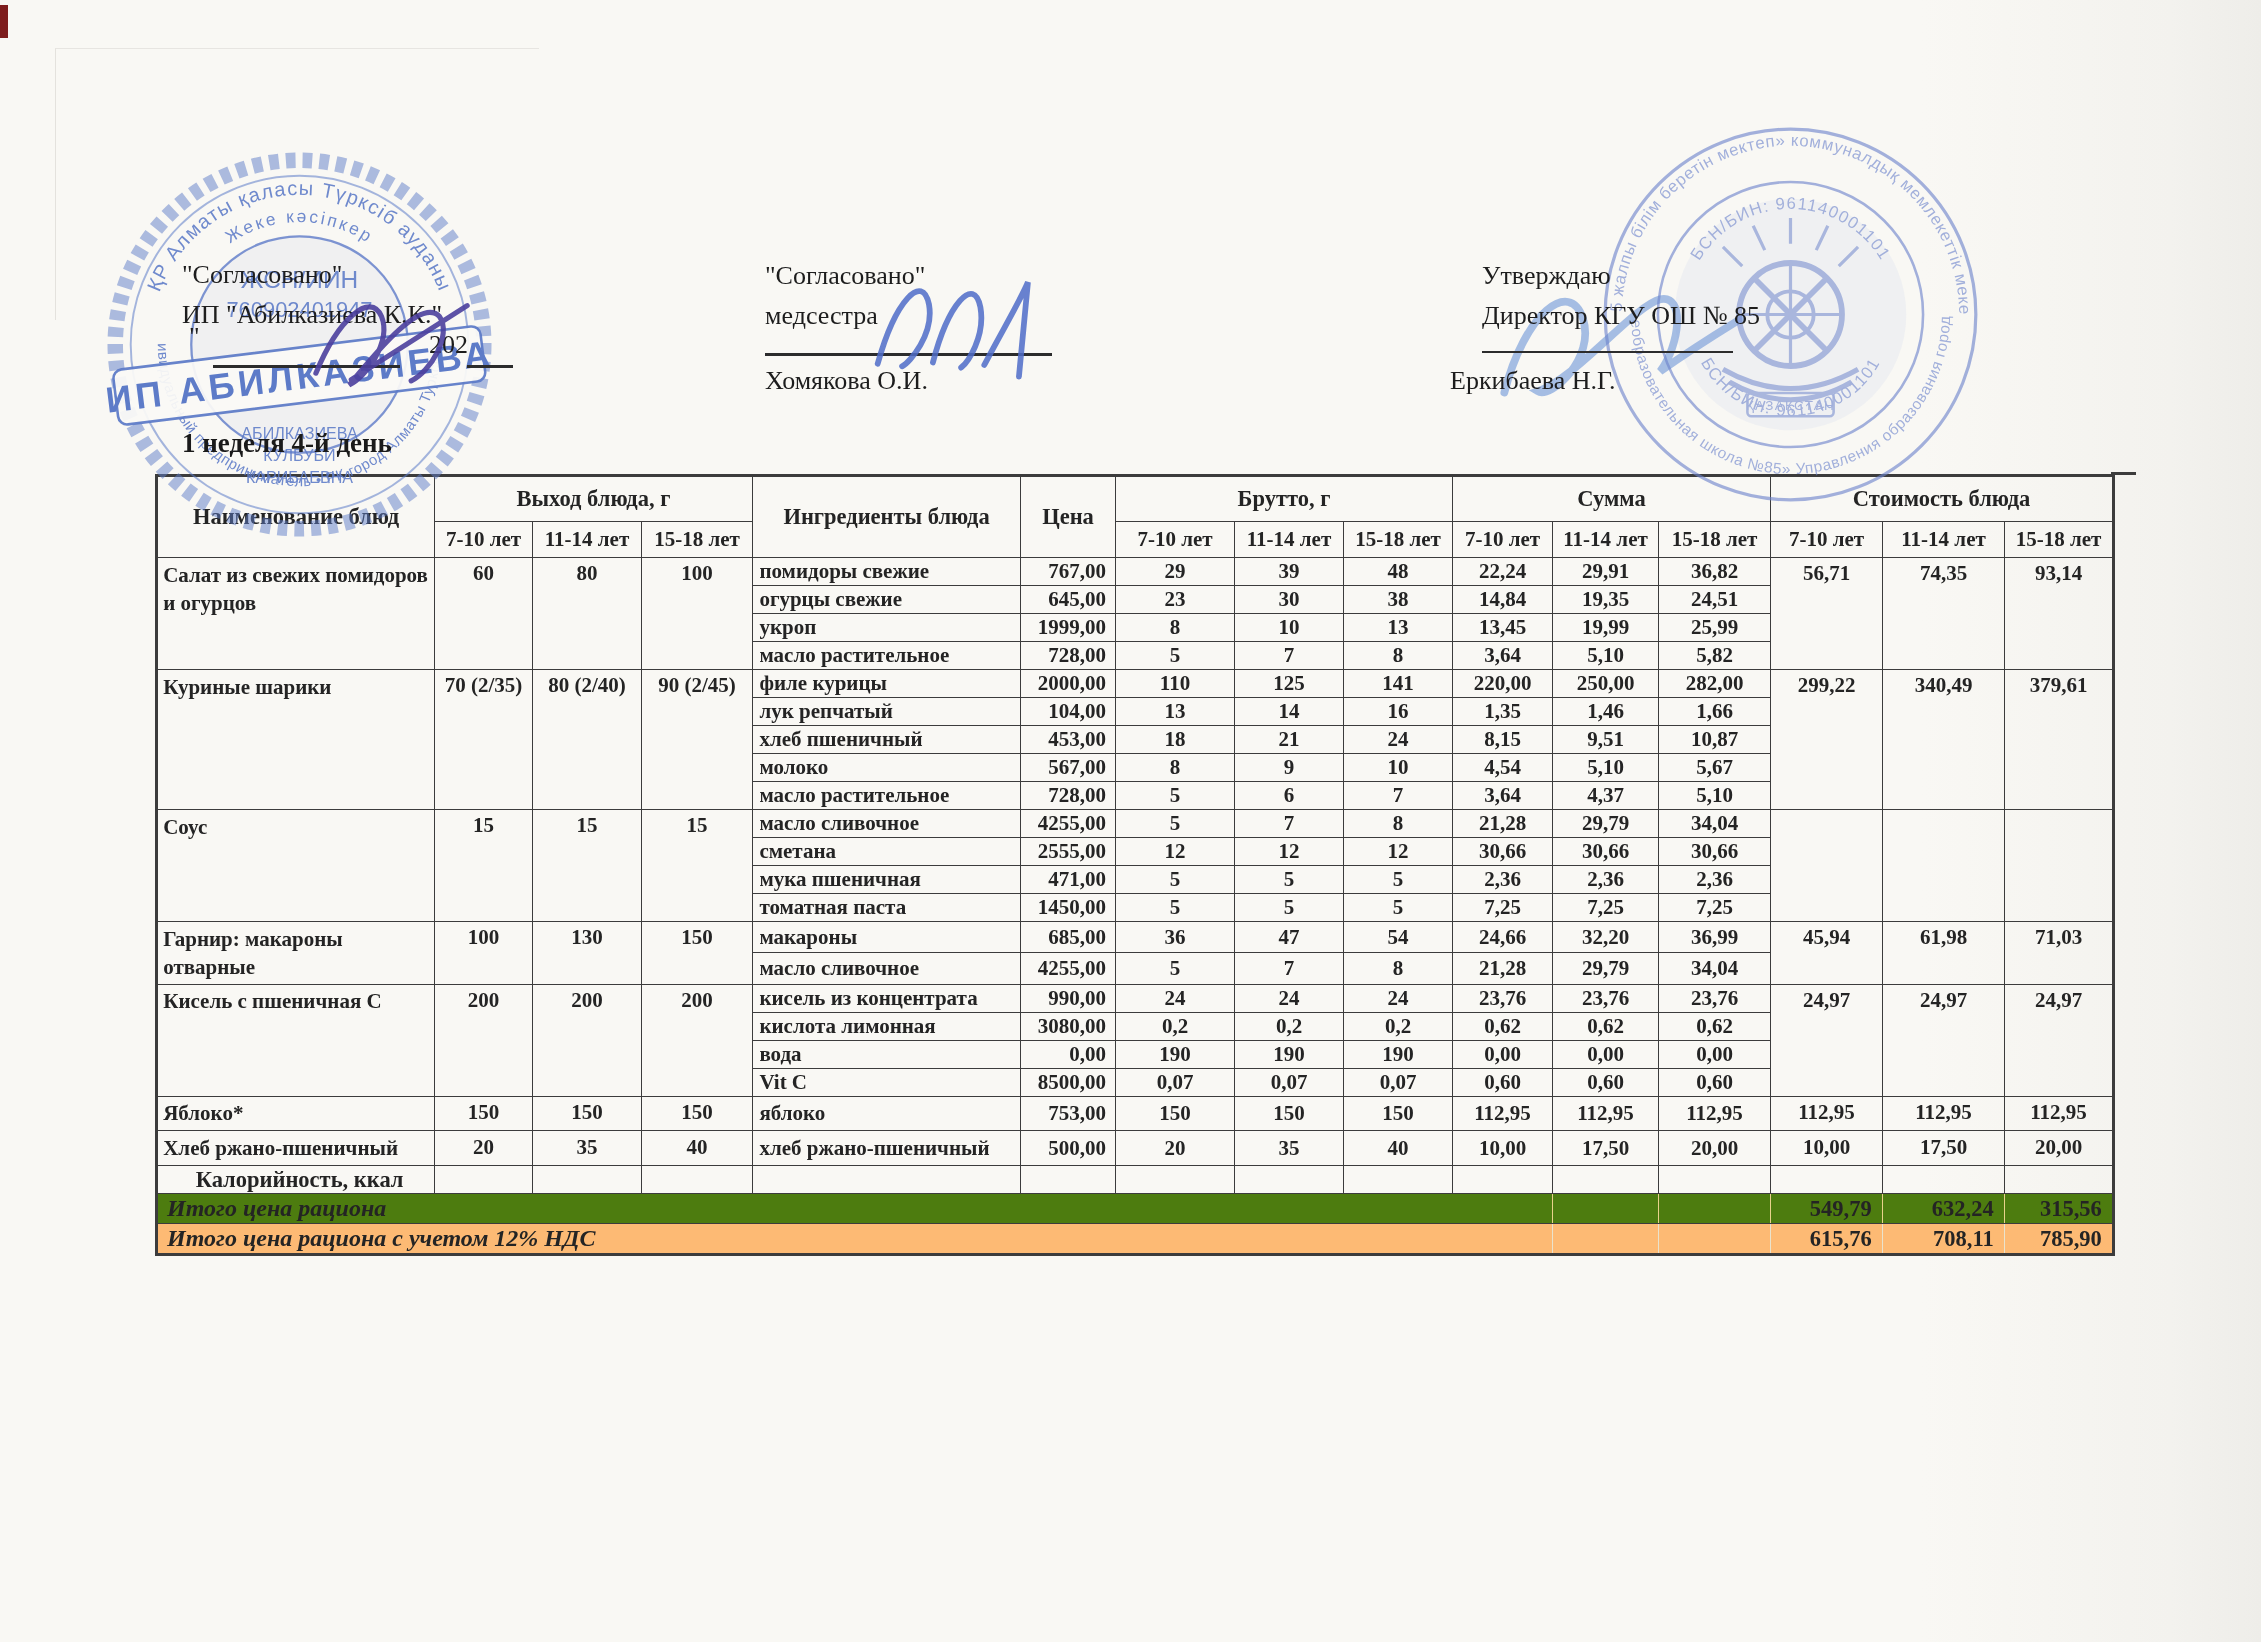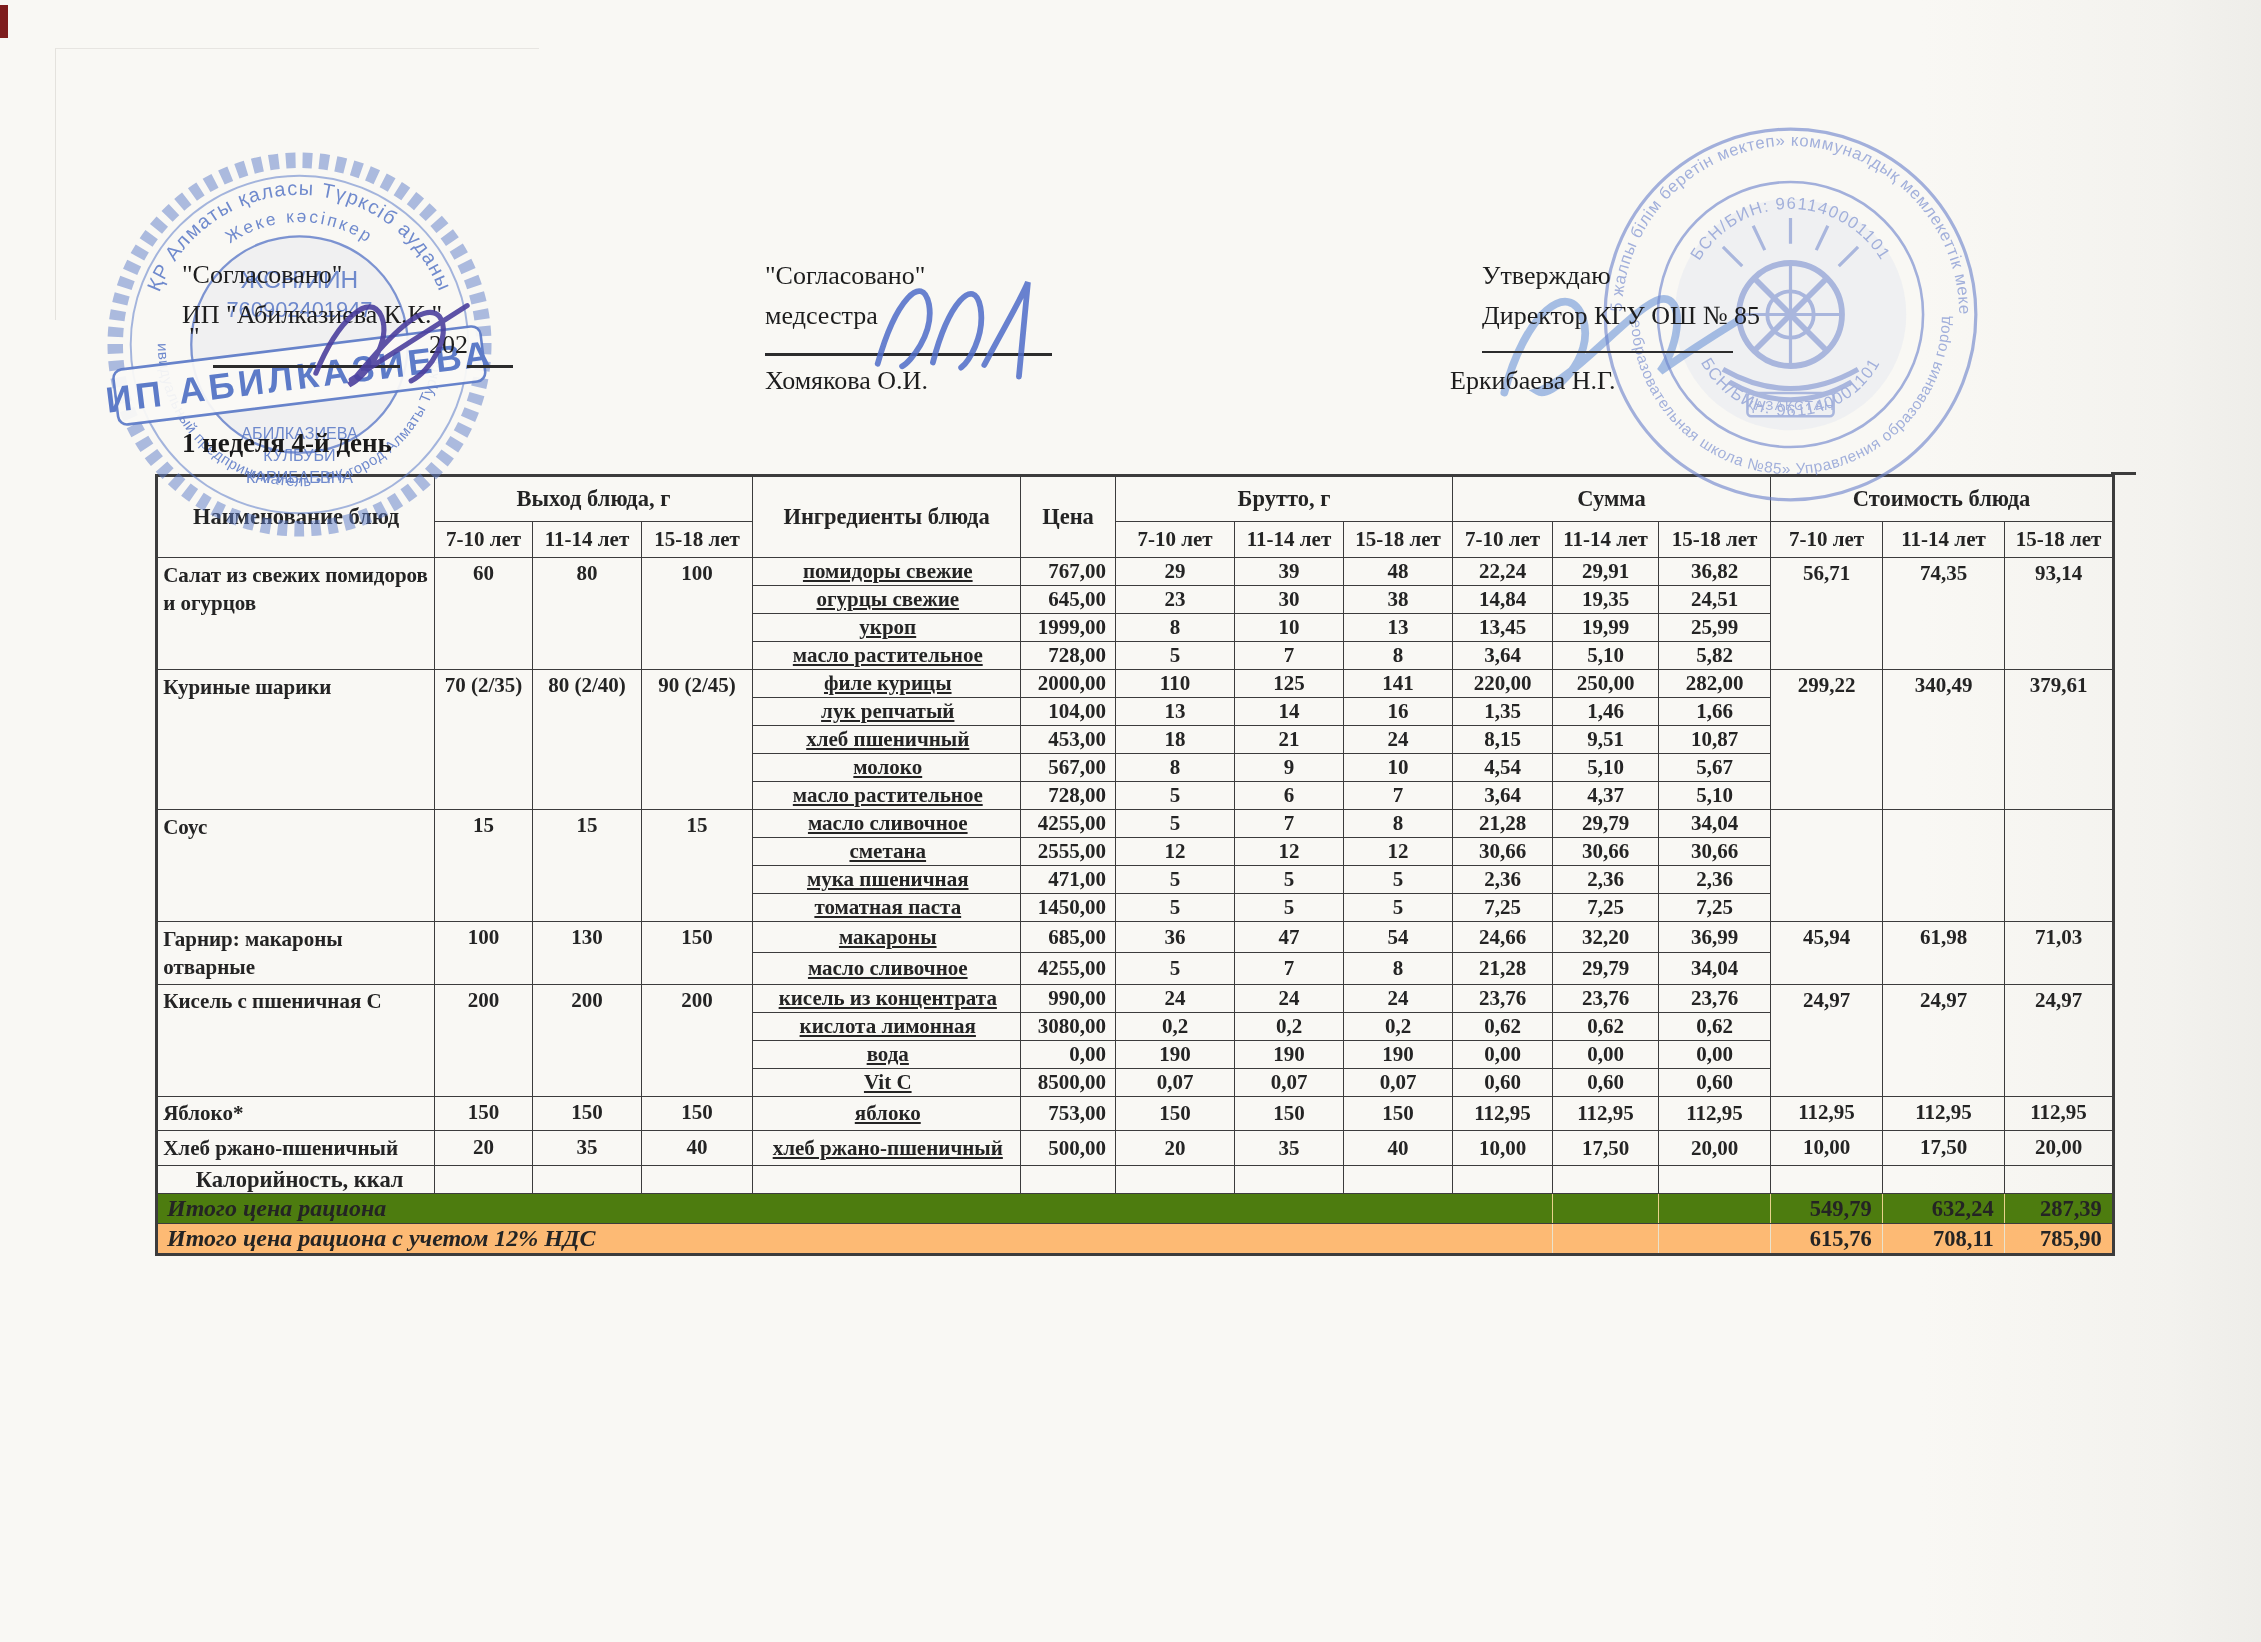--- a/index.html
+++ b/index.html
@@ -31,21 +31,21 @@
   #menu-table th,#menu-table td{border:1.9px solid #3c3c3c;color:#242424;}
   #menu-table thead th{font-weight:bold;font-size:22.5px;line-height:1.15;padding:1.3px 2.6px;font-family:"Liberation Serif",serif;}
   #menu-table thead th.age{font-size:21px;}
   #menu-table thead tr.hrow1{height:46px;}
   #menu-table thead tr.hrow2{height:36px;}
   #menu-table tbody tr{height:28px;}
   #menu-table td{font-weight:bold;font-size:21px;line-height:1.2;text-align:center;padding:0 3.9px;white-space:nowrap;overflow:hidden;}
   #menu-table td.dish{text-align:left;vertical-align:top;padding:2.6px 5.2px;white-space:normal;line-height:1.35;}
   #menu-table td.yield{vertical-align:top;padding-top:3.2px;}
   #menu-table td.cost{vertical-align:top;padding-top:3.2px;}
-  #menu-table td.ing{text-align:center;padding-left:6.4px;text-decoration:underline;}
+  #menu-table td.ing{text-align:left;padding-left:6.4px;}
   #menu-table td.price{text-align:right;padding-right:9px;}
   #menu-table td.cal{text-align:center;padding-left:11px;font-size:22.5px;}
   #menu-table tr.row-gold td{background:#4d7c0f;border-left-color:#e9d28b;border-right-color:#e9d28b;}
   #menu-table tr.row-gold td:first-child{border-left-color:#3c3c3c;}
   #menu-table tr.row-gold td:last-child{border-right-color:#3c3c3c;}
   #menu-table tr.row-cream td{background:#fdba74;border-left-color:#eae3cd;border-right-color:#eae3cd;}
   #menu-table tr.row-cream td:first-child{border-left-color:#3c3c3c;}
   #menu-table tr.row-cream td:last-child{border-right-color:#3c3c3c;}
   #menu-table td.total-label{text-align:left;font-style:italic;font-size:24px;padding-left:9px;}
   #menu-table td.total-val{text-align:right;padding-right:10.3px;font-size:22.5px;}
@@ -472,21 +472,21 @@
         <td class="num"></td>
         <td class="num"></td>
         <td class="num"></td>
       </tr>
       <tr class="row-gold">
         <td class="total-label" colspan="10">Итого цена рациона</td>
         <td class="num"></td>
         <td class="num"></td>
         <td class="total-val">549,79</td>
         <td class="total-val">632,24</td>
-        <td class="total-val">287,39</td>
+        <td class="total-val">315,56</td>
       </tr>
       <tr class="row-cream">
         <td class="total-label" colspan="10">Итого цена рациона с учетом 12% НДС</td>
         <td class="num"></td>
         <td class="num"></td>
         <td class="total-val">615,76</td>
         <td class="total-val">708,11</td>
         <td class="total-val">785,90</td>
       </tr>
     </tbody>

